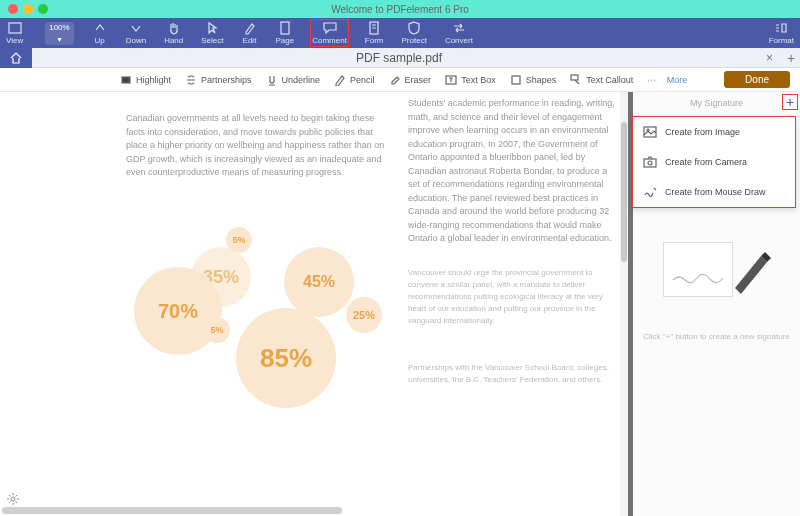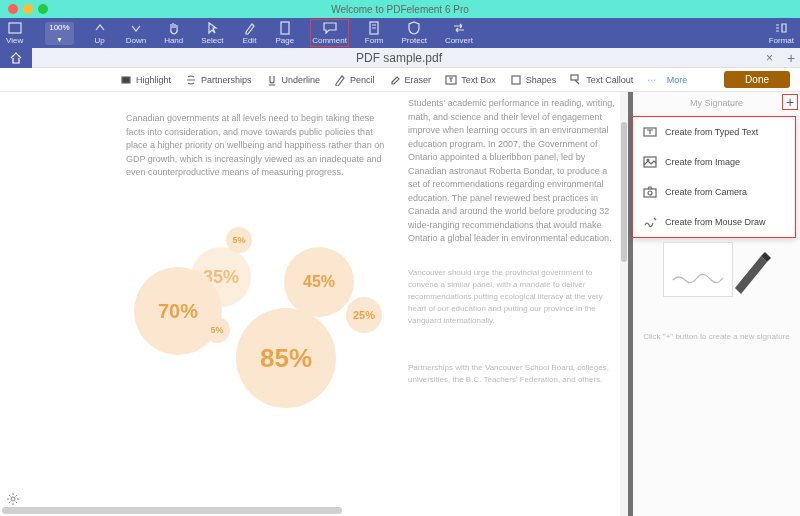--- a/index.html
+++ b/index.html
@@ -260,27 +260,20 @@
       </div>
   </div>
   <div class="sidepanel">
     <div class="sphdr">
         <span>My Signature</span>
       <div class="addsig">+</div>
     </div>
     <div class="sigmenu">
       <div class="sigopt">
           <svg viewBox="0 0 14 14">
-            <rect x="1" y="3" width="12" height="8"></rect>
-            <path d="M4 5 H10 M7 5 V9"></path>
-          </svg>
-          <span>Create from Typed Text</span>
-        </div>
-      <div class="sigopt">
-          <svg viewBox="0 0 14 14">
             <rect x="1" y="2" width="12" height="10"></rect>
             <circle cx="5" cy="5" r="1"></circle>
             <path d="M1 10 L5 6 L8 9 L11 6 L13 8"></path>
           </svg>
           <span>Create from Image</span>
         </div>
       <div class="sigopt">
           <svg viewBox="0 0 14 14">
             <rect x="1" y="4" width="12" height="8"></rect>
             <circle cx="7" cy="8" r="2"></circle>

